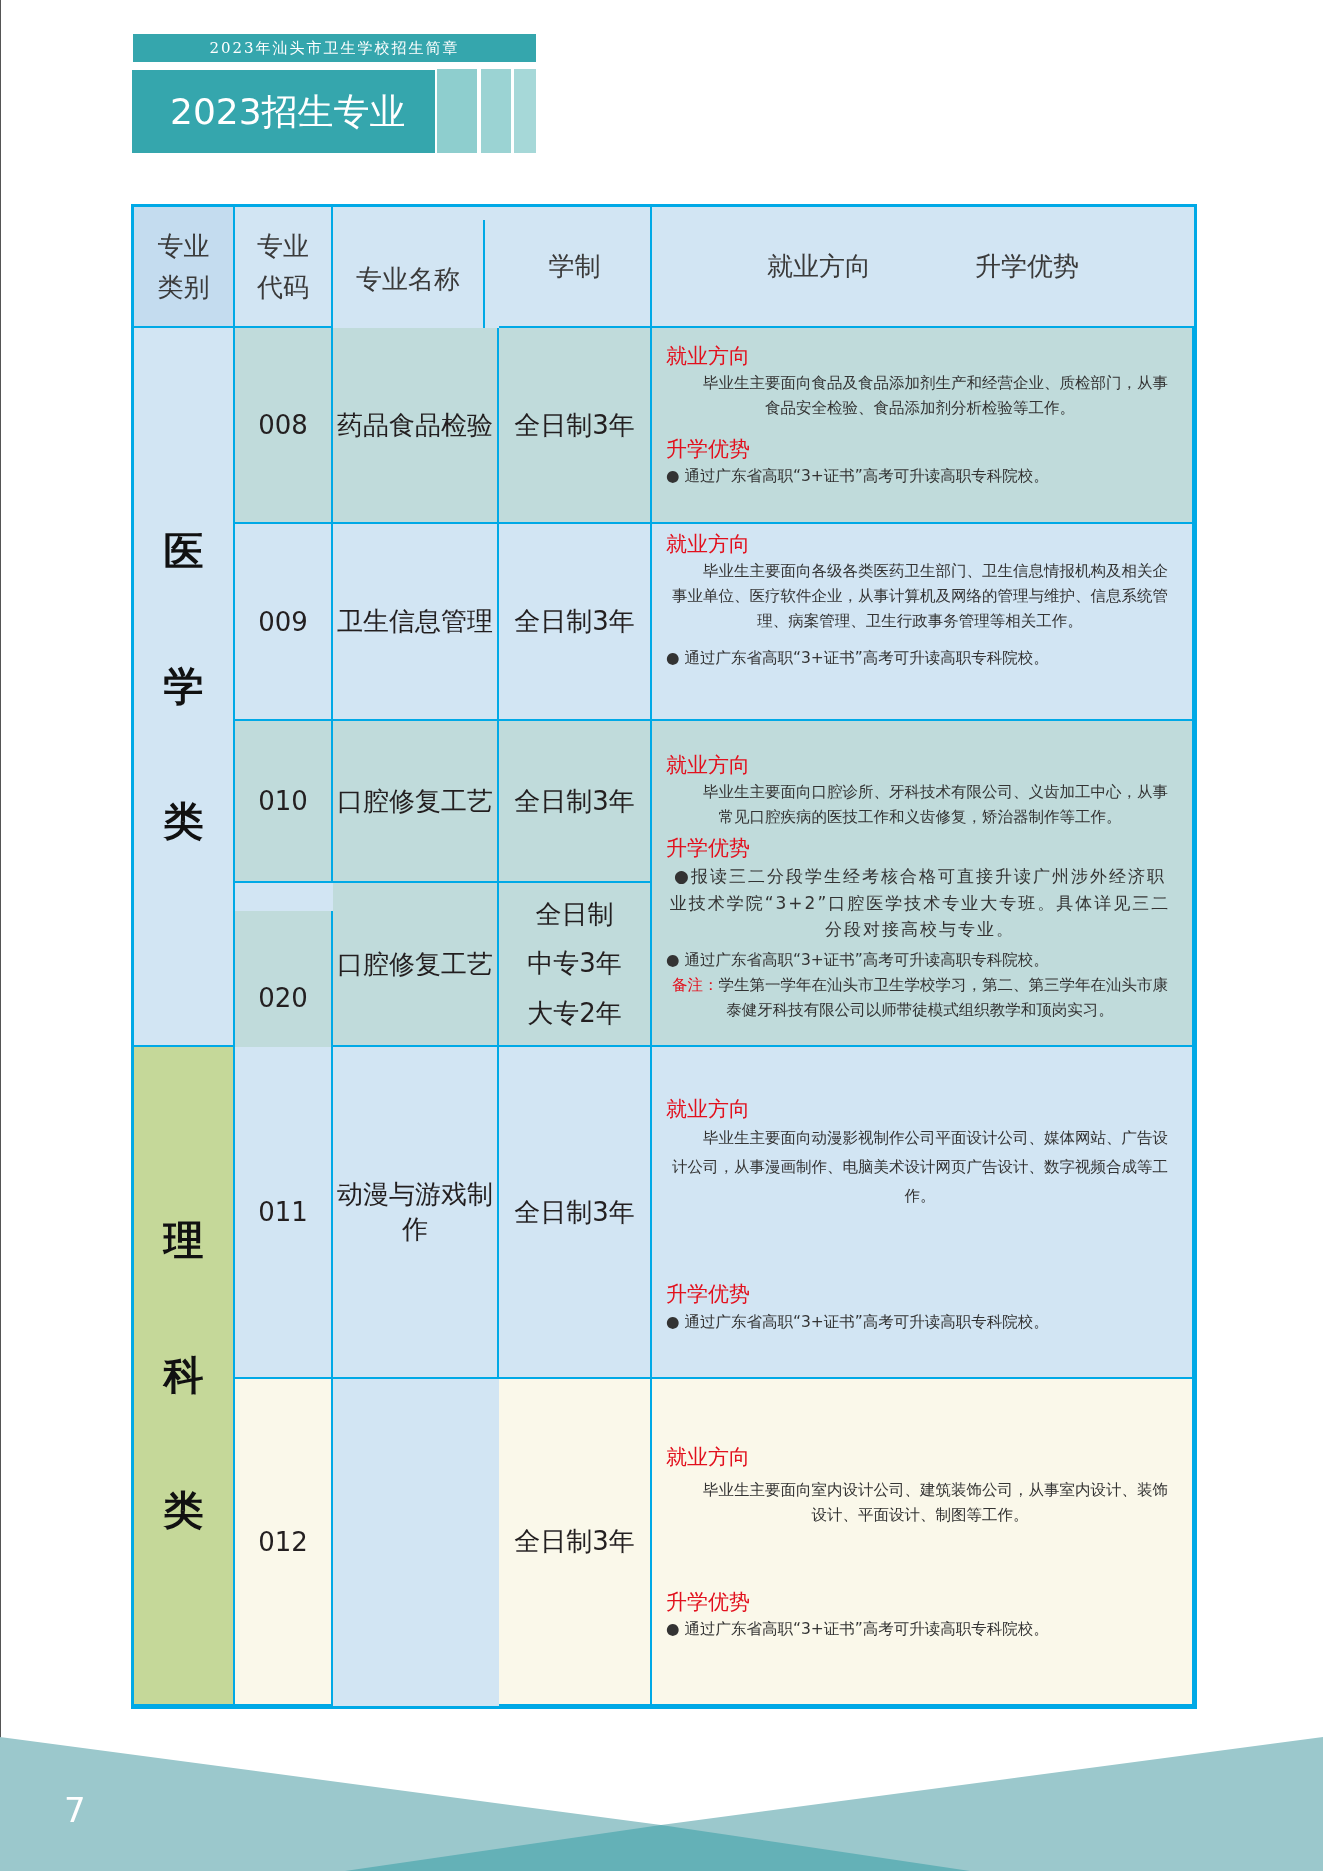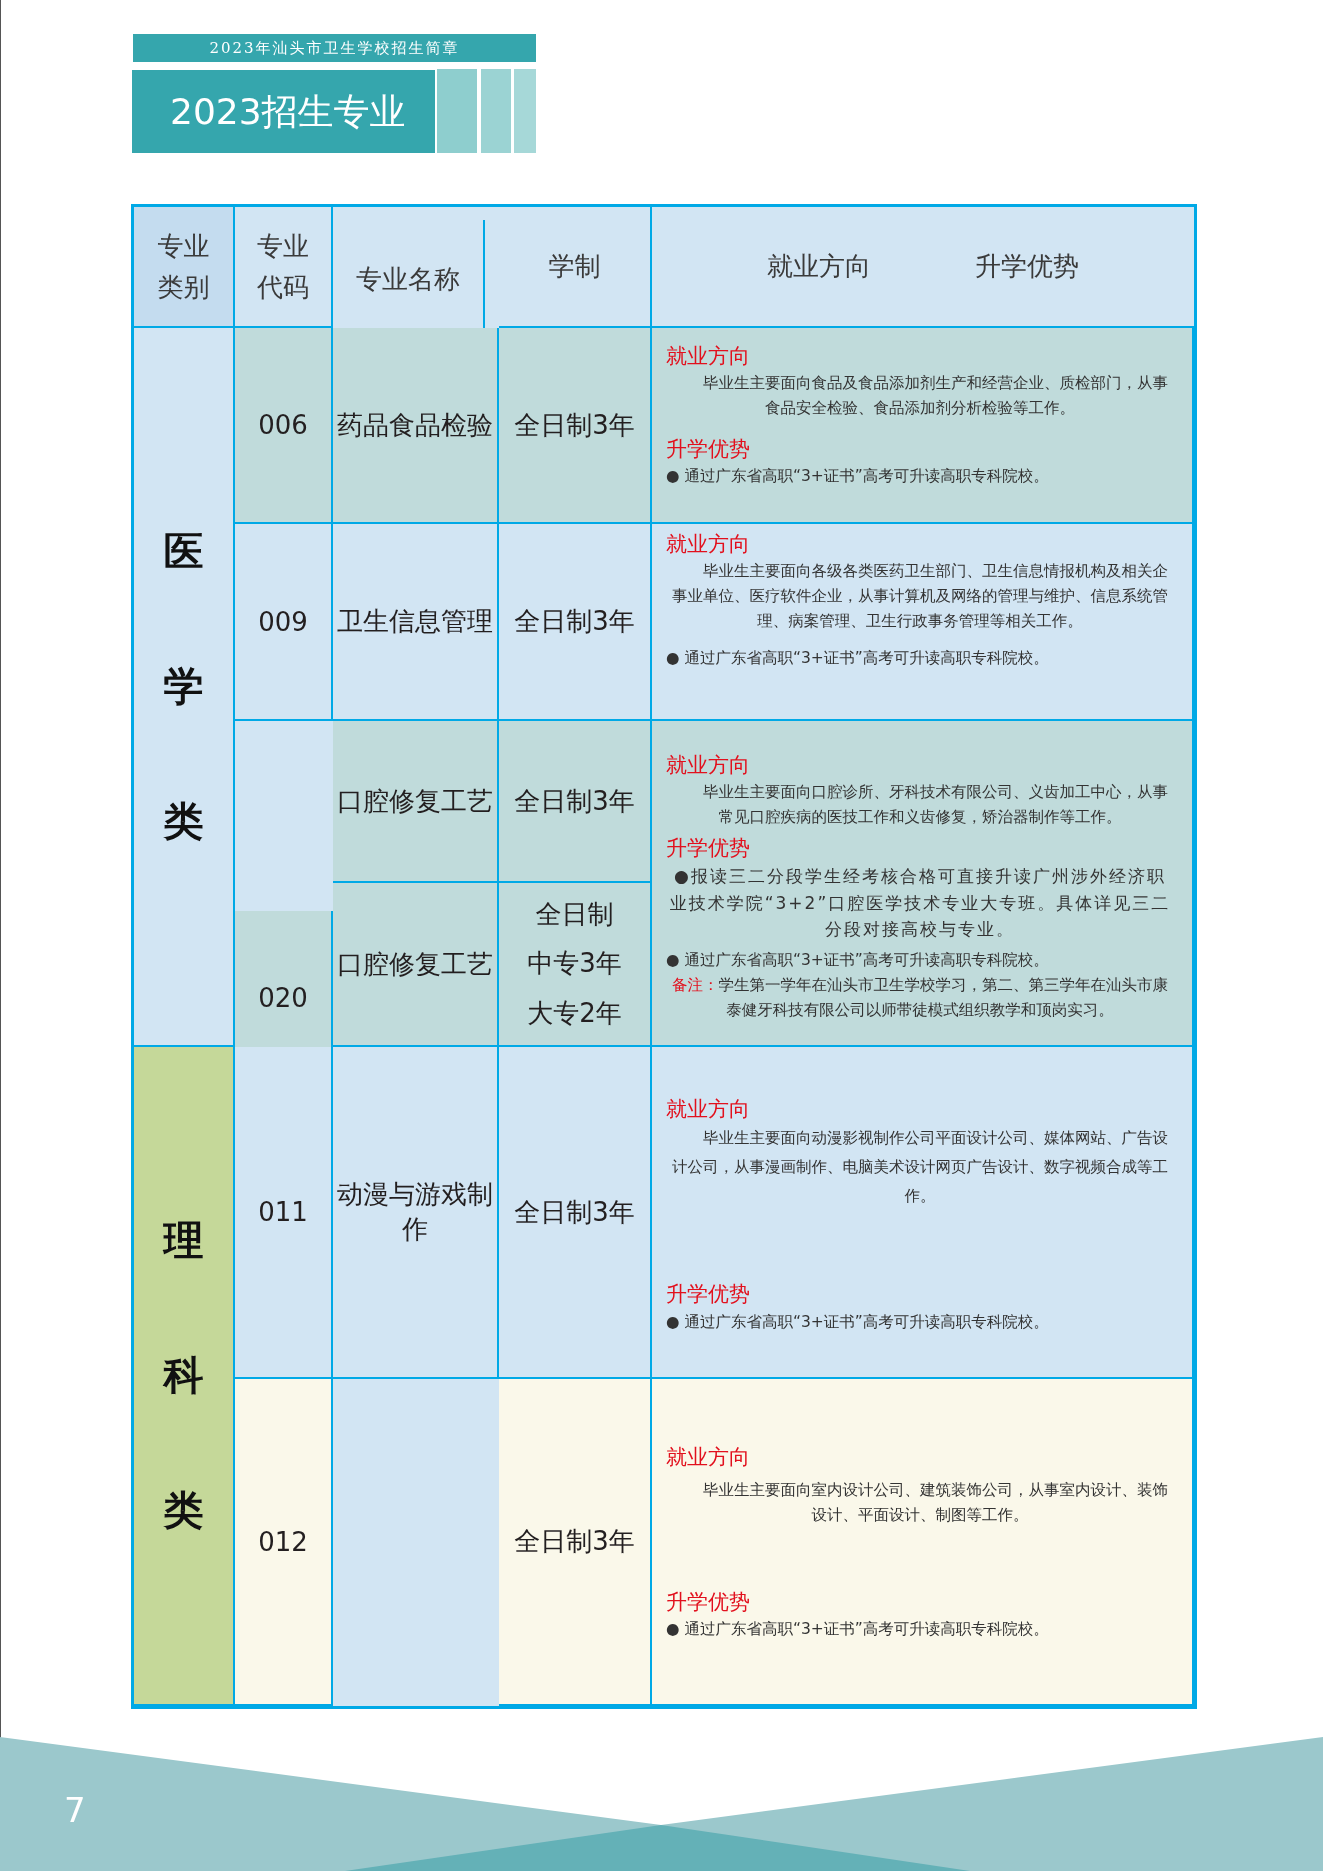--- a/index.html
+++ b/index.html
@@ -68,39 +68,40 @@
     <span>学</span>
     <span>类</span>
   </div>
 
   <div class="cell cat bg-green" style="left:0;top:840px;width:101px;height:659px;">
     <span>理</span>
     <span>科</span>
     <span>类</span>
   </div>
 
-  <div class="cell code bg-teal" style="left:101px;top:121px;width:98px;height:196px;">006</div>
+  <div class="cell code bg-teal" style="left:101px;top:121px;width:98px;height:196px;">008</div>
   <div class="cell name bg-teal" style="left:199px;top:121px;width:166px;height:196px;">药品食品检验</div>
   <div class="cell dur bg-teal" style="left:365px;top:121px;width:153px;height:196px;">全日制3年</div>
   <div class="cell desc bg-teal" style="left:518px;top:121px;width:542px;height:196px;">
     <p class="sec-title">就业方向</p>
     <p class="para">毕业生主要面向食品及食品添加剂生产和经营企业、质检部门，从事食品安全检验、食品添加剂分析检验等工作。</p>
     <p class="sec-title" style="margin-top:14px;">升学优势</p>
     <p class="bullet">● 通过广东省高职“3+证书”高考可升读高职专科院校。</p>
   </div>
 
   <div class="cell code bg-blue" style="left:101px;top:317px;width:98px;height:197px;">009</div>
   <div class="cell name bg-blue" style="left:199px;top:317px;width:166px;height:197px;">卫生信息管理</div>
   <div class="cell dur bg-blue" style="left:365px;top:317px;width:153px;height:197px;">全日制3年</div>
   <div class="cell desc bg-blue" style="left:518px;top:317px;width:542px;height:197px;padding-top:6px;">
     <p class="sec-title">就业方向</p>
     <p class="para">毕业生主要面向各级各类医药卫生部门、卫生信息情报机构及相关企事业单位、医疗软件企业，从事计算机及网络的管理与维护、信息系统管理、病案管理、卫生行政事务管理等相关工作。</p>
     <p class="bullet" style="margin-top:12px;">● 通过广东省高职“3+证书”高考可升读高职专科院校。</p>
   </div>
 
+  <div class="cell code bg-teal" style="left:101px;top:514px;width:98px;height:162px;">010</div>
   <div class="cell name bg-teal" style="left:199px;top:514px;width:166px;height:162px;">口腔修复工艺</div>
   <div class="cell dur bg-teal" style="left:365px;top:514px;width:153px;height:162px;">全日制3年</div>
 
   <div class="cell code bg-teal" style="left:101px;top:704px;width:98px;height:176px;">020</div>
   <div class="cell name bg-teal" style="left:199px;top:676px;width:166px;height:164px;">口腔修复工艺</div>
   <div class="cell dur dur-multi bg-teal" style="left:365px;top:676px;width:153px;height:164px;">
     <span>全日制</span>
     <span>中专3年</span>
     <span>大专2年</span>
   </div>

